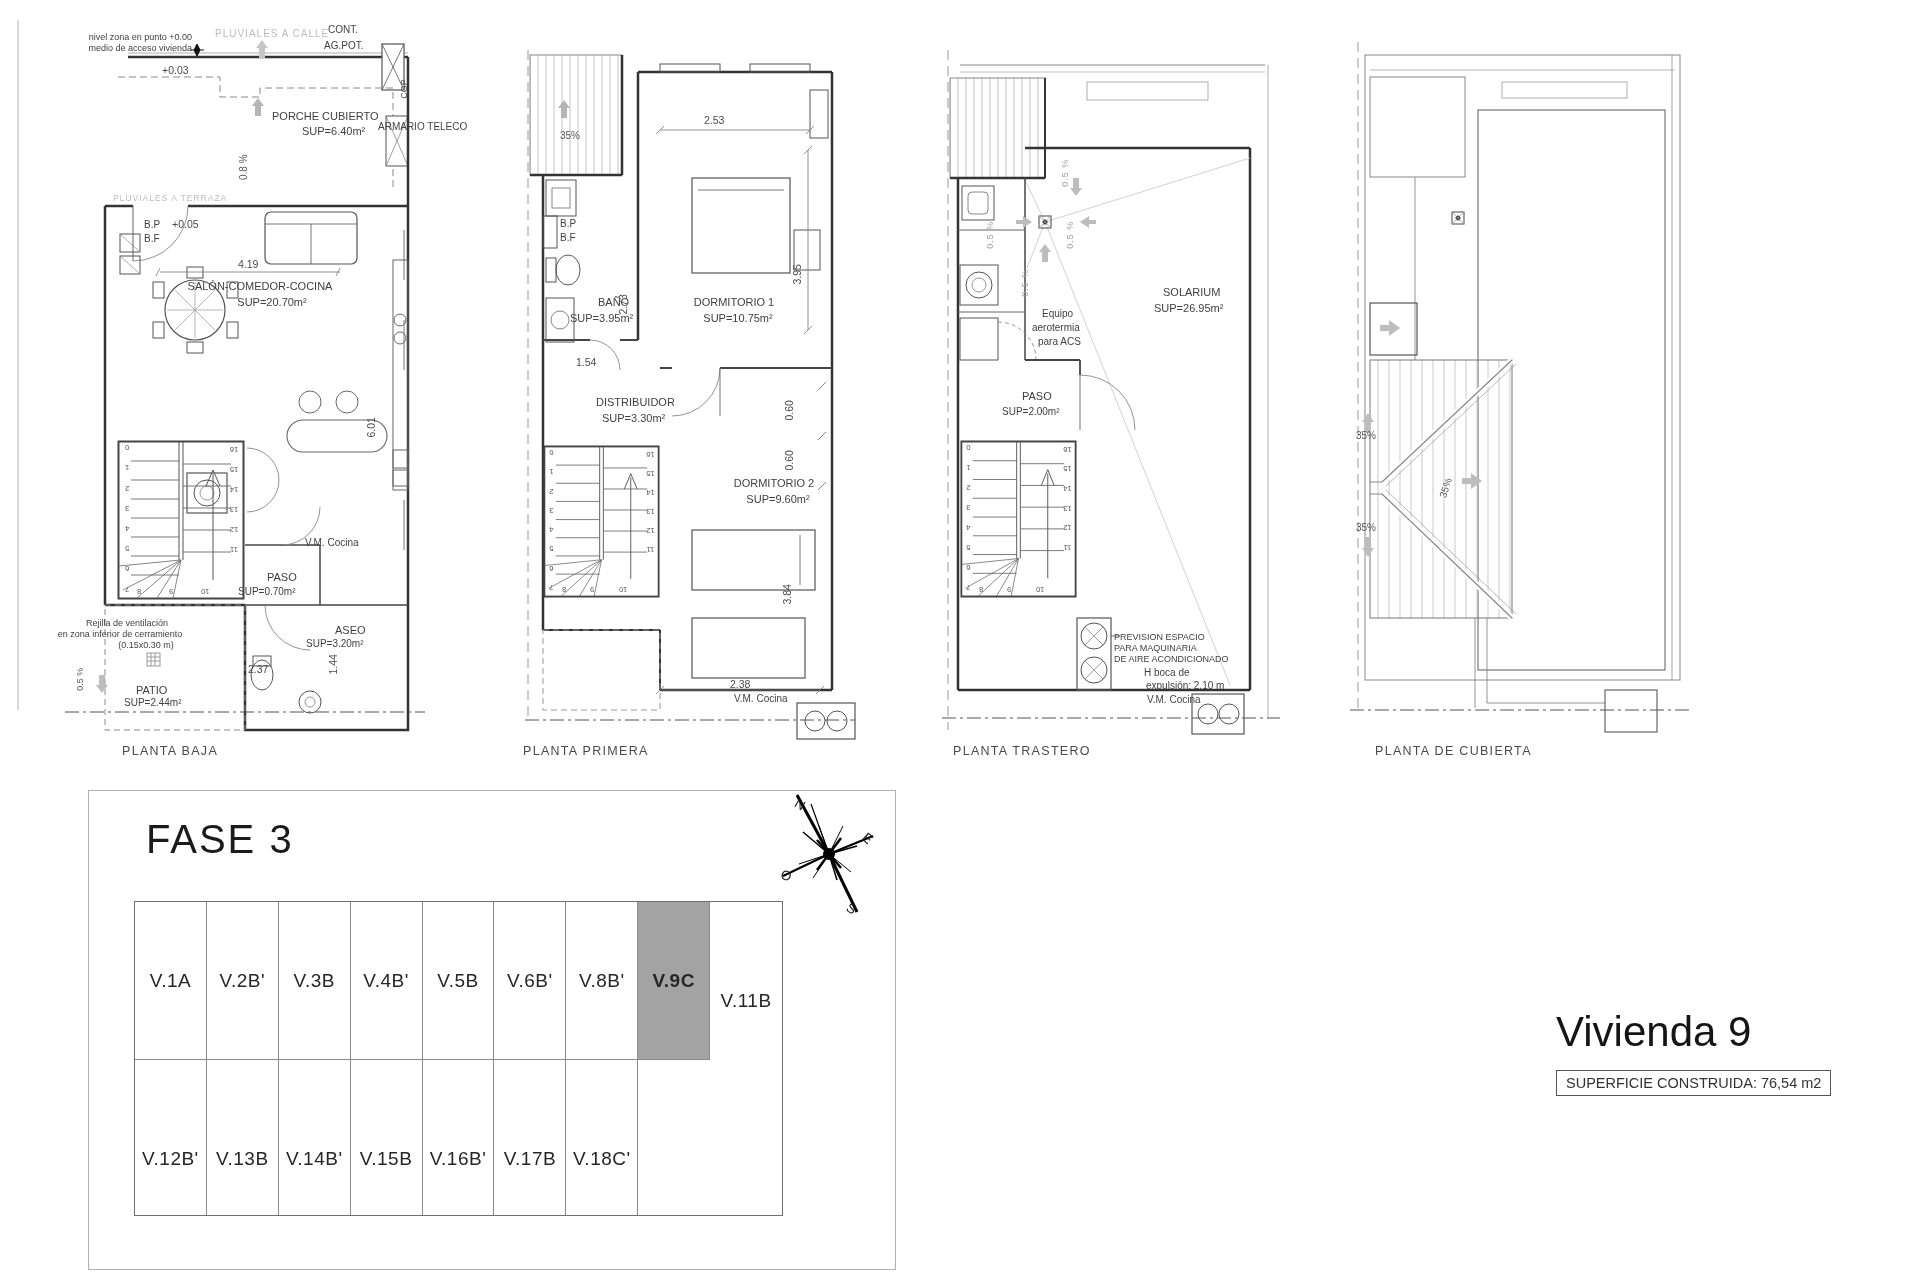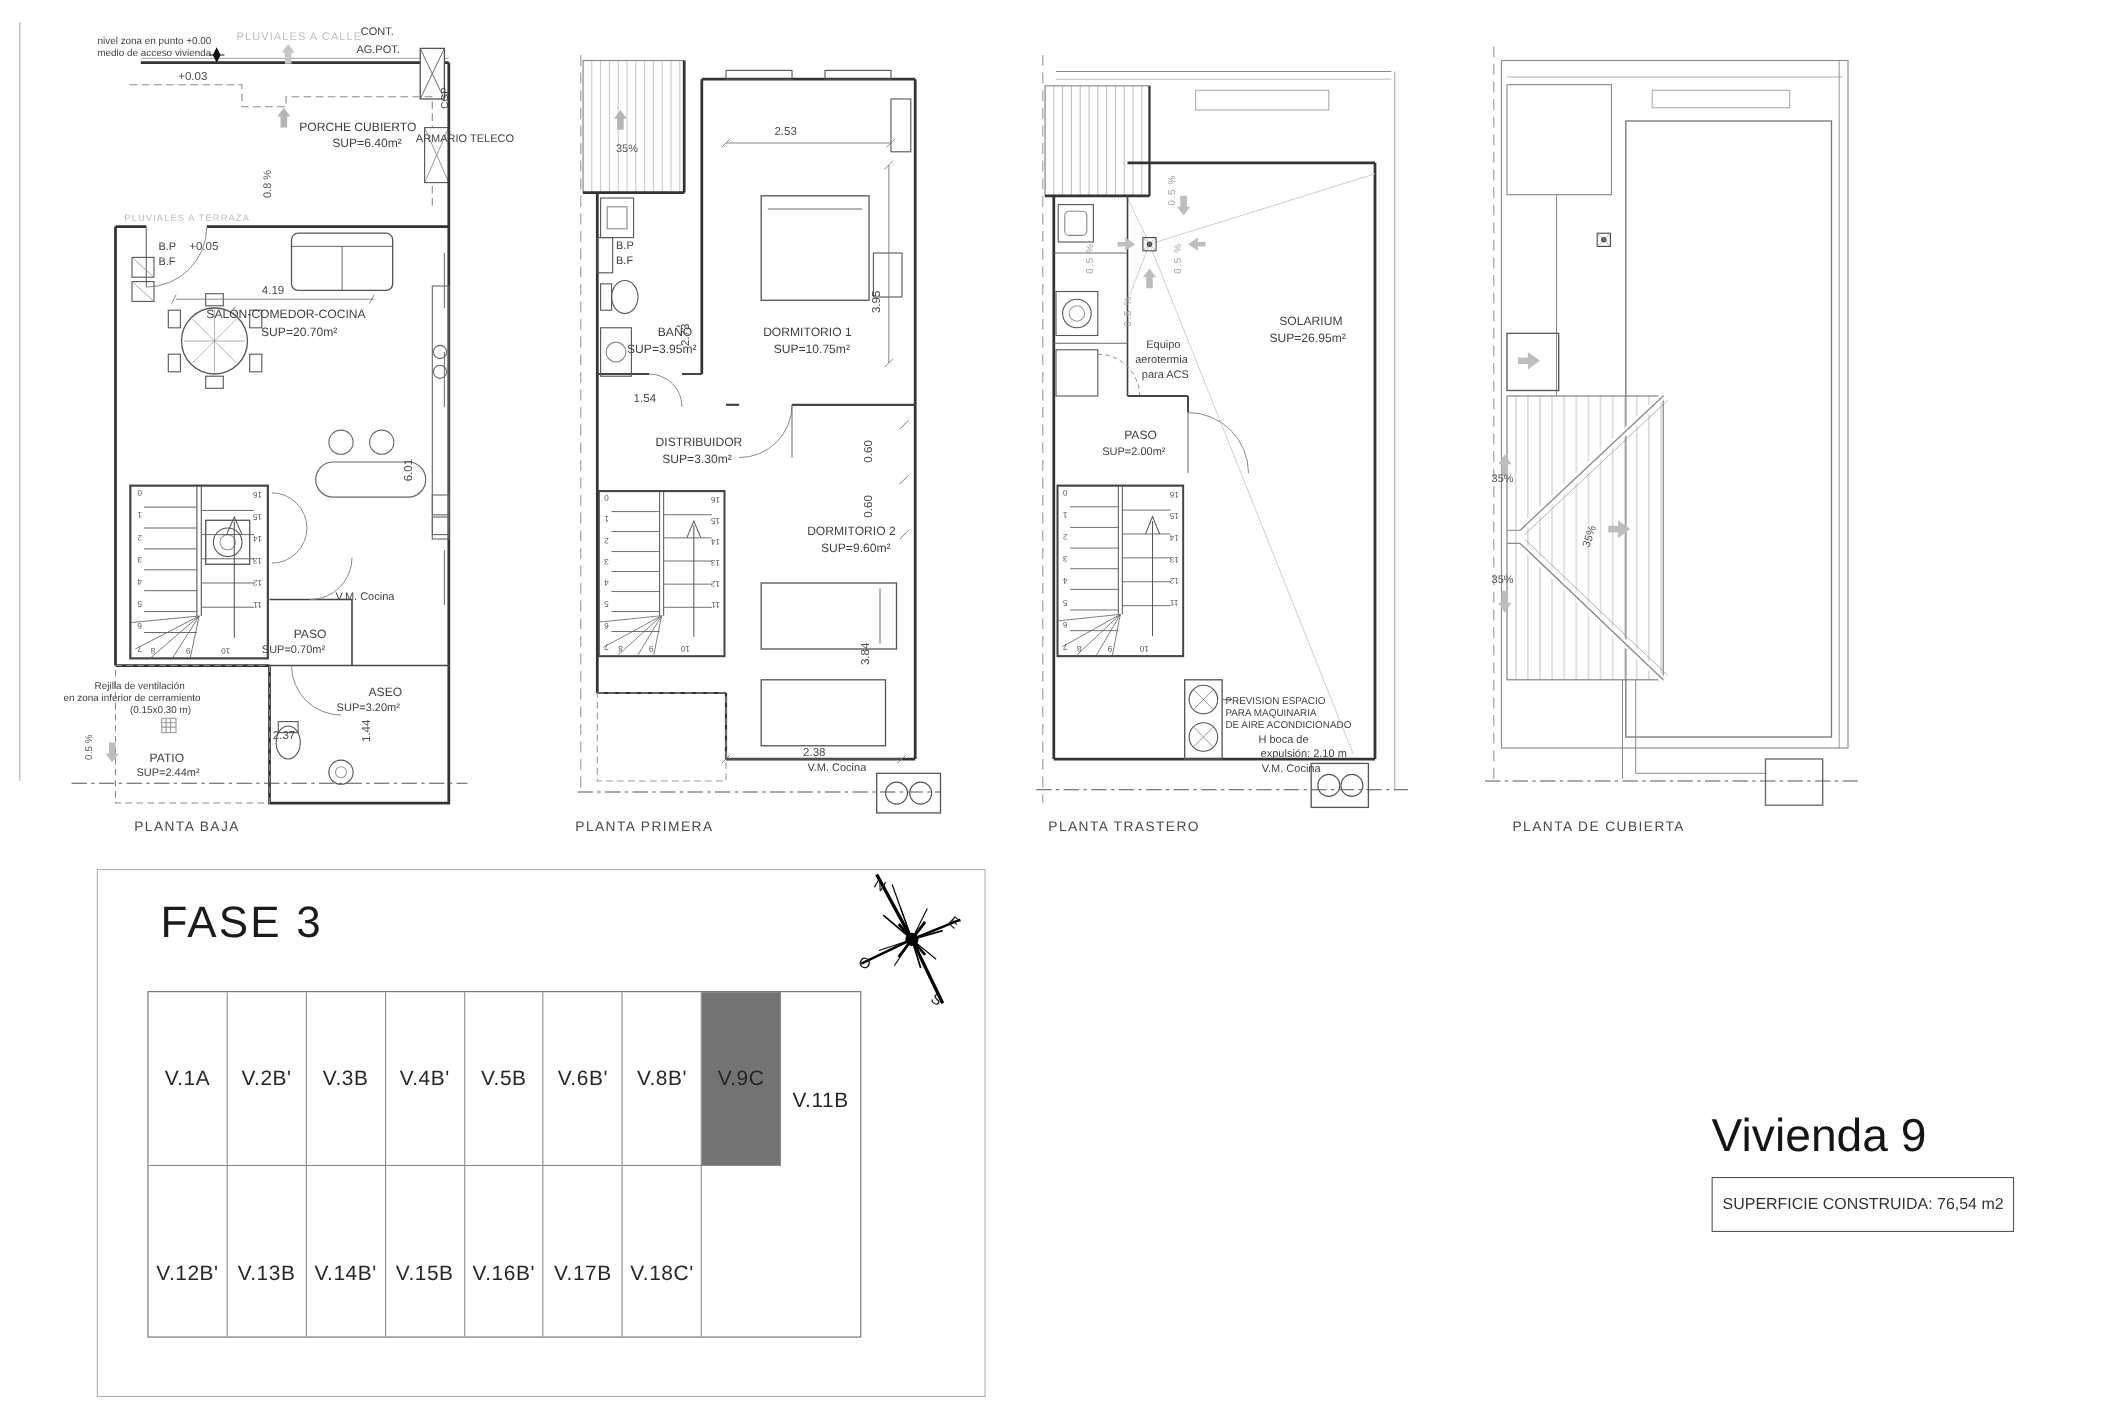--- a/index.html
+++ b/index.html
@@ -33,21 +33,21 @@
   .cell{border-right:1px solid #8a8a8a;border-bottom:1px solid #8a8a8a;display:flex;
         justify-content:center;font-size:19px;color:#262626;letter-spacing:.5px;}
   .cell:nth-child(9n){border-right:none;}
   .r1{align-items:center;}
   .r2{align-items:flex-start;padding-top:88px;border-bottom:none;}
   .compass{position:absolute;left:650px;top:-5px;width:170px;height:140px;}
   .cdir{position:absolute;font-size:13.5px;color:#1a1a1a;}
   
   .summary{position:absolute;left:1556px;top:1008px;}
   .summary h1{margin:0;font-size:42px;font-weight:normal;color:#151515;}
-  .supbox{display:inline-block;margin-top:14px;border:1.5px solid #555;padding:16px 9px;
+  .supbox{display:inline-block;margin-top:14px;border:1.5px solid #555;padding:4px 9px;
           font-size:14.5px;color:#333;}
 </style>
 </head>
 <body>
 
 <div class="canvas">
 
   <div class="plan" style="left:10px;top:20px;width:470px;height:730px">
     <svg width="470" height="730" viewBox="0 0 470 730">
       <line x1="8" y1="0" x2="8" y2="690" stroke="#b0b0b0" stroke-width="1"></line>
@@ -472,21 +472,21 @@
     <span class="cdir" style="left:758px;top:110px;transform:rotate(32deg)">S</span>
 
     <div class="grid">
       <div class="cell r1">V.1A</div>
       <div class="cell r1">V.2B'</div>
       <div class="cell r1">V.3B</div>
       <div class="cell r1">V.4B'</div>
       <div class="cell r1">V.5B</div>
       <div class="cell r1">V.6B'</div>
       <div class="cell r1">V.8B'</div>
-      <div class="cell r1 hl" style="background: #737373;">V.9C</div>
+      <div class="cell r1 hl" style="background: #a3a3a3; font-weight: bold;">V.9C</div>
       <div class="cell r2">V.11B</div>
       <div class="cell r2">V.12B'</div>
       <div class="cell r2">V.13B</div>
       <div class="cell r2">V.14B'</div>
       <div class="cell r2">V.15B</div>
       <div class="cell r2">V.16B'</div>
       <div class="cell r2">V.17B</div>
       <div class="cell r2">V.18C'</div>
     </div>
   </div>

